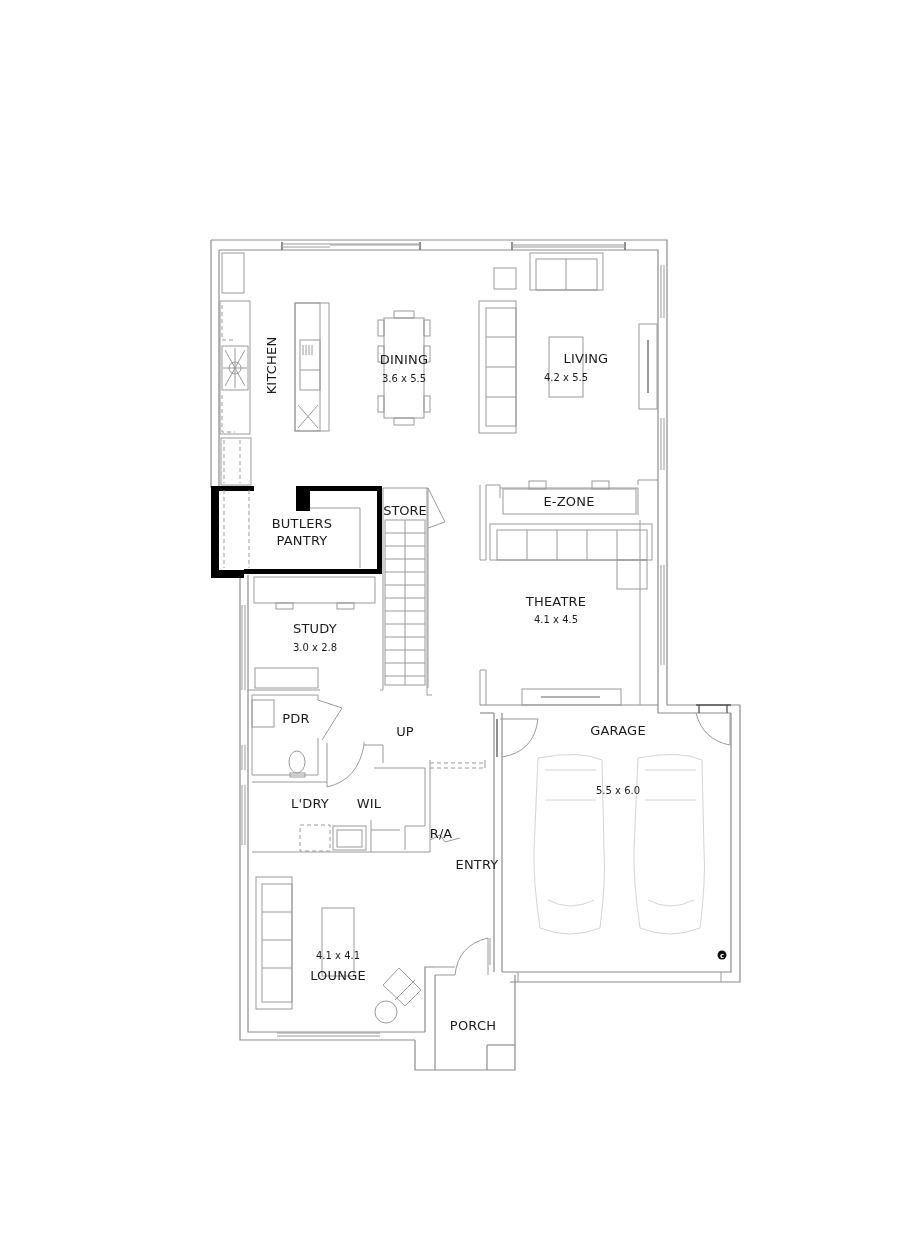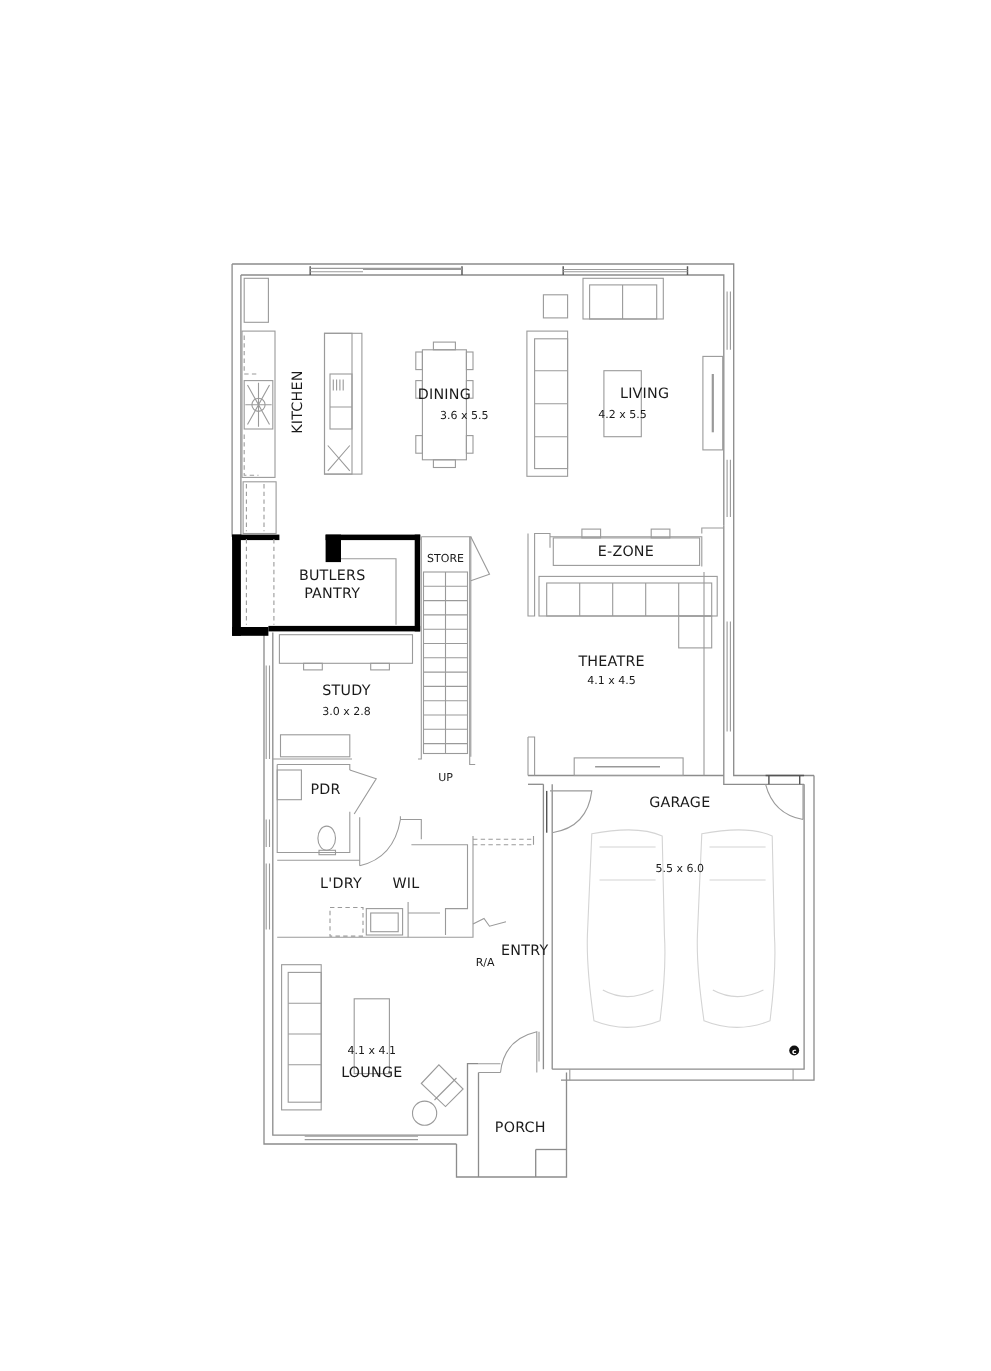--- a/index.html
+++ b/index.html
@@ -7,21 +7,21 @@
   svg.plan { position: absolute; left: 0; top: 0; width: 901px; height: 1246px; }
   .w  { fill: none; stroke: #8c8c8c; stroke-width: 1.2; }
   .wd { fill: none; stroke: #555555; stroke-width: 1.3; }
   .f  { fill: none; stroke: #9a9a9a; stroke-width: 1; }
   .fd { fill: none; stroke: #9a9a9a; stroke-width: 1; stroke-dasharray: 4 3; }
   .car{ fill: none; stroke: #d4d4d4; stroke-width: 1; }
   .bk { fill: #000000; stroke: none; }
   .lbl { position: absolute; color: #1a1a1a; text-align: center; white-space: nowrap; transform: translateX(-50%); }
   .room { font-size: 13px; letter-spacing: 0.2px; }
   .dim  { font-size: 10px; }
-  .small{ font-size: 10px; }
+  .small{ font-size: 13px; }
   .vert { transform: translateX(-50%) rotate(-90deg); transform-origin: center center; }
 </style>
 </head>
 <body>
 
 <svg class="plan" viewBox="0 0 901 1246" xmlns="http://www.w3.org/2000/svg">
 
   <g>
 
     <path class="w" d="M211 240 H667 V480"></path>
@@ -197,45 +197,45 @@
     <path class="f" d="M490 938 V965"></path>
   </g>
 
   <circle cx="722" cy="955" r="4.5" fill="#111"></circle>
   <text x="722" y="957.8" font-size="7" text-anchor="middle" fill="#fff" font-family="DejaVu Sans, sans-serif" font-weight="bold">c</text>
 </svg>
 
 <div class="lbl room vert" style="left:271px; top:358px;">KITCHEN</div>
 
 <div class="lbl room" style="left:404px; top:352px;">DINING</div>
-<div class="lbl dim" style="left:422px; top:373px;text-align:right;">3.6 x 5.5</div>
+<div class="lbl dim" style="left:404px; top:373px;text-align:right;">3.6 x 5.5</div>
 
 <div class="lbl room" style="left:566px; top:351px;margin-left:20px;">LIVING</div>
 <div class="lbl dim" style="left:566px; top:372px;">4.2 x 5.5</div>
 
 <div class="lbl room" style="left:569px; top:494px;">E-ZONE</div>
 
 <div class="lbl room" style="left:302px; top:516px;">BUTLERS</div>
 <div class="lbl room" style="left:302px; top:533px;">PANTRY</div>
 
 <div class="lbl small" style="left:405px; top:503px;">STORE</div>
-<div class="lbl small" style="left:405px; top:702px;">UP</div>
+<div class="lbl small" style="left:405px; top:724px;">UP</div>
 
 <div class="lbl room" style="left:556px; top:594px;">THEATRE</div>
 <div class="lbl dim" style="left:556px; top:614px;">4.1 x 4.5</div>
 
 <div class="lbl room" style="left:315px; top:621px;">STUDY</div>
 <div class="lbl dim" style="left:315px; top:642px;">3.0 x 2.8</div>
 
 <div class="lbl room" style="left:296px; top:711px;">PDR</div>
 <div class="lbl room" style="left:310px; top:796px;">L'DRY</div>
 <div class="lbl room" style="left:369px; top:796px;">WIL</div>
 
 <div class="lbl room" style="left:618px; top:723px;">GARAGE</div>
 <div class="lbl dim" style="left:618px; top:785px;">5.5 x 6.0</div>
 
-<div class="lbl small" style="left:441px; top:826px;margin-top:44px;">R/A</div>
+<div class="lbl small" style="left:441px; top:826px;">R/A</div>
 <div class="lbl room" style="left:463px; top:857px;padding-left:28px;">ENTRY</div>
 
 <div class="lbl room" style="left:338px; top:928px;margin-top:40px;">LOUNGE</div>
 <div class="lbl dim" style="left:338px; top:950px;">4.1 x 4.1</div>
 
 <div class="lbl room" style="left:473px; top:1018px;">PORCH</div>
 
 </body></html>

